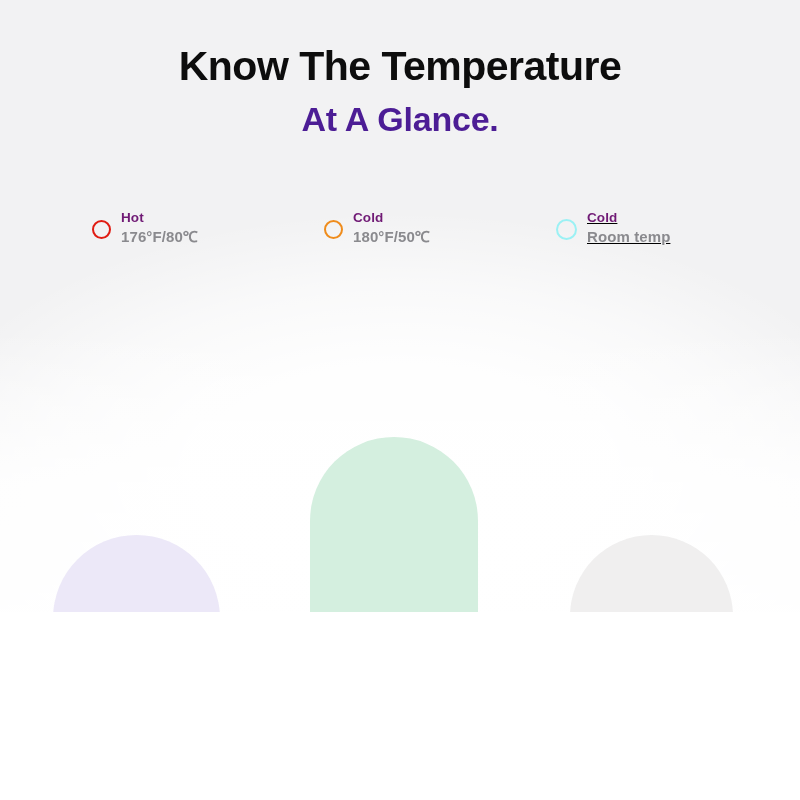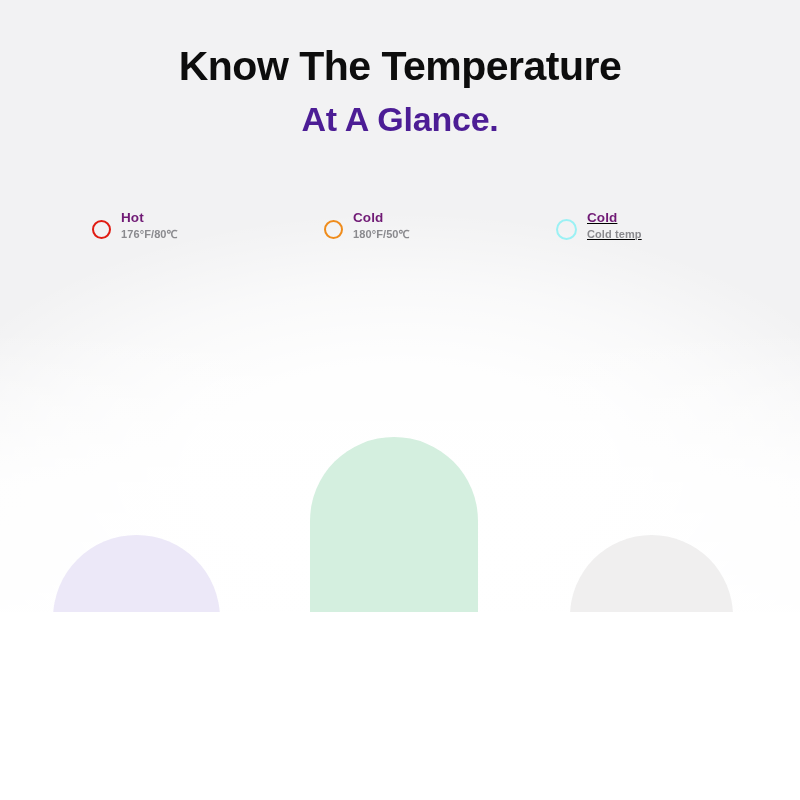--- a/index.html
+++ b/index.html
@@ -108,21 +108,21 @@
   }
   .legend-label {
     display: block;
     font-size: 13.5px;
     font-weight: bold;
     color: #701a75;
     letter-spacing: 0.1px;
   }
   .legend-value {
     display: block;
-    font-size: 11px;
+    font-size: 15px;
     font-weight: bold;
     color: #8a8a8e;
     letter-spacing: 0.1px;
     margin-top: 1px;
   }
 
   
   .pill {
     position: absolute;
     z-index: 3;
@@ -181,21 +181,21 @@
       <span class="legend-text">
         <span class="legend-label">Cold</span>
         <span class="legend-value">180°F/50℃</span>
       </span>
     </div>
 
     <div class="legend-item cold">
       <span class="ring cold"></span>
       <span class="legend-text">
         <span class="legend-label">Cold</span>
-        <span class="legend-value">Cold temp</span>
+        <span class="legend-value">Room temp</span>
       </span>
     </div>
 
   </div>
 
   <div class="pill" id="pill-left"></div>
   <div class="pill" id="pill-center"></div>
   <div class="pill" id="pill-right"></div>
 
 </div>

